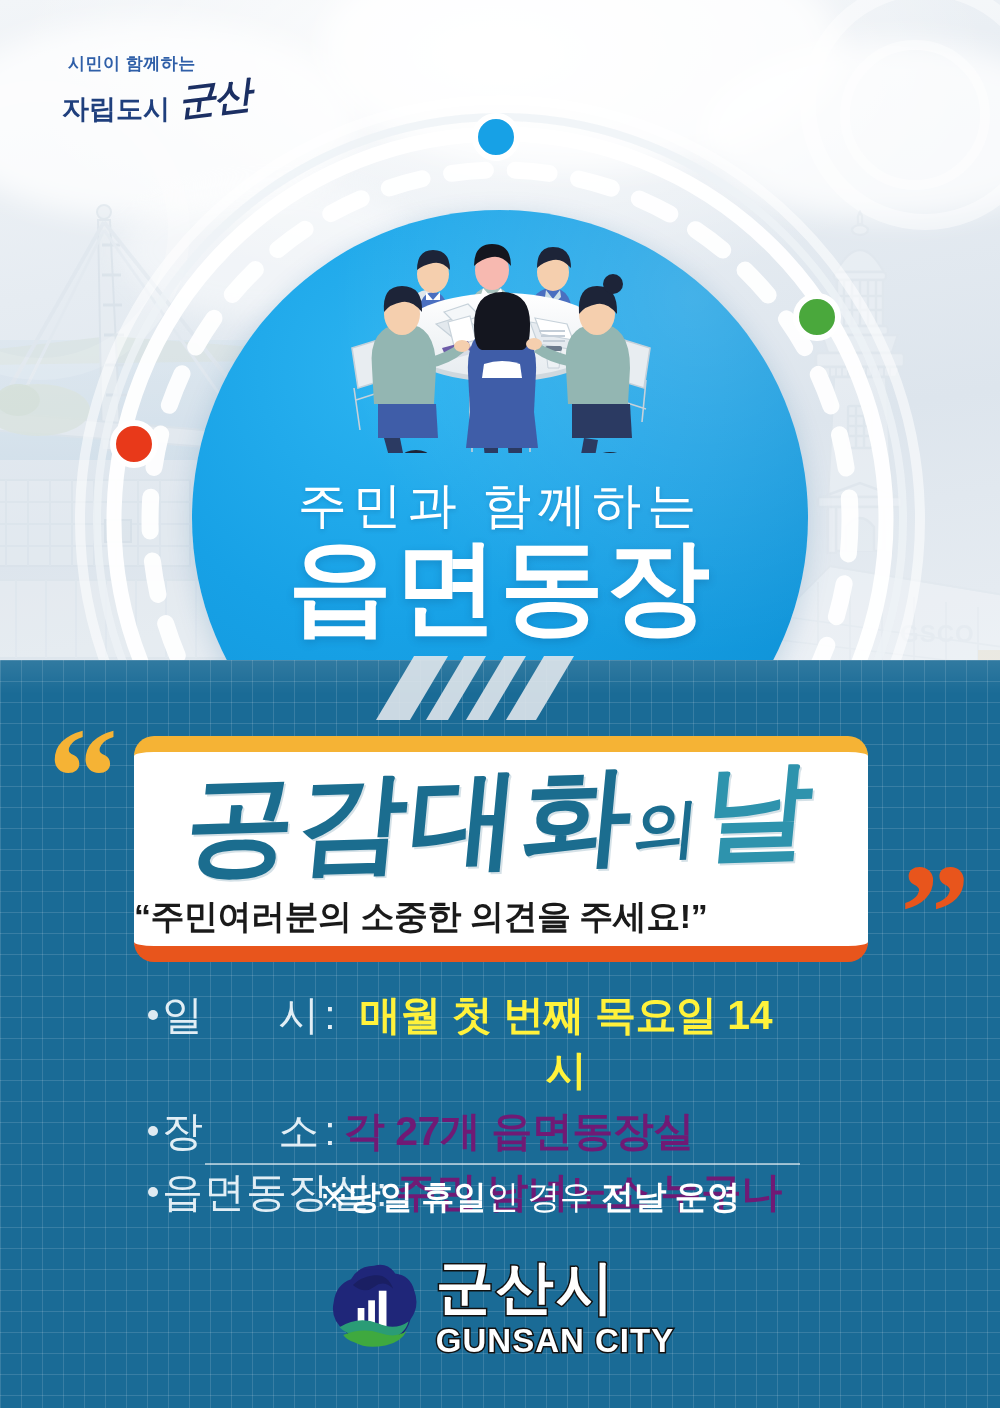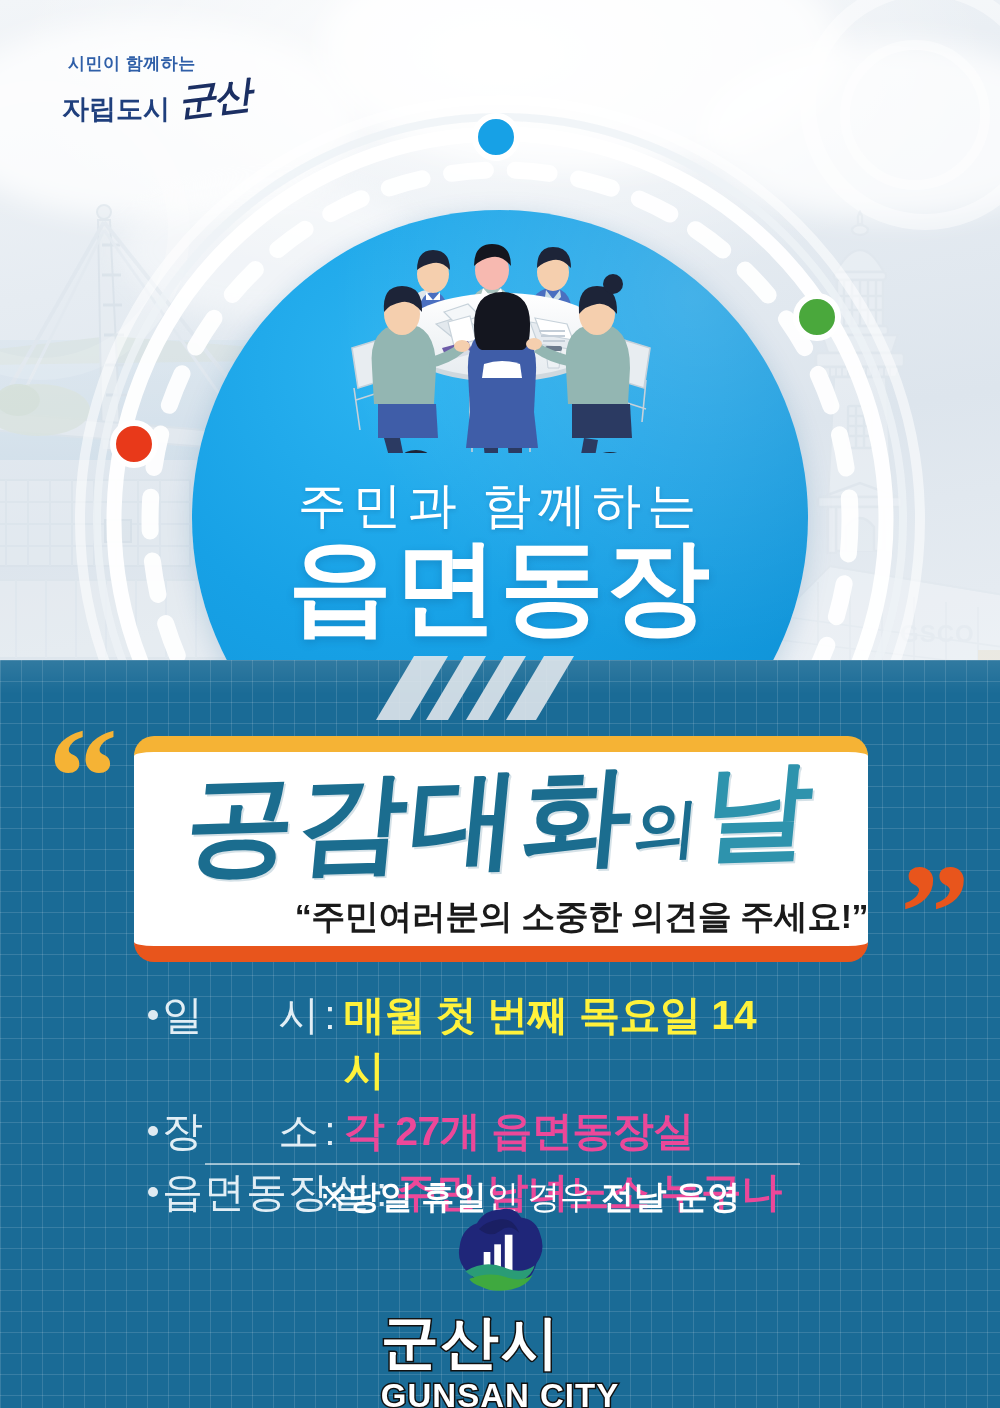--- a/index.html
+++ b/index.html
@@ -126,59 +126,59 @@
   .calli {
     position:absolute; left:0; top:-6px; width:100%; text-align:center;
     font-size:108px; font-weight:800; color:#1b6d8f; letter-spacing:4px;
     font-family:"DejaVu Sans",sans-serif;
     transform:skewX(-7deg) rotate(-1.6deg);
     text-shadow:2px 2px 0 rgba(22,90,120,.18);
   }
   .calli .tail { color:#2e93ad; }
   .calli .small { font-size:64px; }
   .card-sub {
-    position:absolute; left:0; bottom:6px; width:100%; text-align:right;
+    position:absolute; left:0; bottom:6px; width:100%; text-align:left;
     font-size:34px; font-weight:700; color:#1a1a1a; letter-spacing:-.5px;
   }
 
   
   .info { position:absolute; left:0; top:988px; width:936px; z-index:8; }
   .info-row {
     display:flex; align-items:baseline; justify-content:flex-start;
     width:640px; margin:0 auto 6px auto;
   }
   .bullet {
     width:10px; height:10px; border-radius:50%; background:#dfeaf1;
     margin-right:4px; flex:0 0 auto; position:relative; top:-9px;
   }
   .lab {
     color:#e2eef5; font-size:41px; font-weight:400; letter-spacing:1px;
     white-space:pre; flex:0 0 auto;
   }
   .colon { color:#e2eef5; font-size:41px; font-weight:400; margin:0 8px 0 4px; }
   .val { font-size:41px; font-weight:800; letter-spacing:-.5px; }
-  .val.hl { color:#fff23b; }
-  .val.wt { color:#ec4899; }
+  .val.hl { color:#fff23b;text-align:center; }
+  .val.wt { color:#701a75; }
 
   .divider {
     position:absolute; left:205px; top:1163px; width:595px; height:2px;
     background:rgba(255,255,255,.55); z-index:8;
   }
   .note {
     position:absolute; left:0; top:1175px; width:1000px; text-align:center; z-index:8;
     font-size:33px; color:#ffffff; letter-spacing:-.5px;margin-left:30px;
   }
   .note .mark { font-weight:400; }
   .note .b { font-weight:800; }
   .note .thin { font-weight:400; }
 
   
   .footer-logo {
     position:absolute; left:0; top:1253px; width:1000px; height:110px;
-    display:flex; align-items:center; justify-content:center; gap:14px; z-index:8;flex-direction:column;
+    display:flex; align-items:center; justify-content:center; gap:14px; z-index:8;
   }
   .emblem { width:96px; height:96px; flex:0 0 auto; }
   .flogo-text { display:flex; flex-direction:column; align-items:flex-start; }
   .flogo-kr {
     font-size:58px; font-weight:800; color:#ffffff; line-height:.95; letter-spacing:2px;
     -webkit-text-stroke:3px #111111; paint-order:stroke fill;
   }
   .flogo-en {
     font-size:33px; font-weight:800; color:#ffffff; letter-spacing:1px; line-height:1;
     margin-top:10px; -webkit-text-stroke:3px #111111; paint-order:stroke fill;

